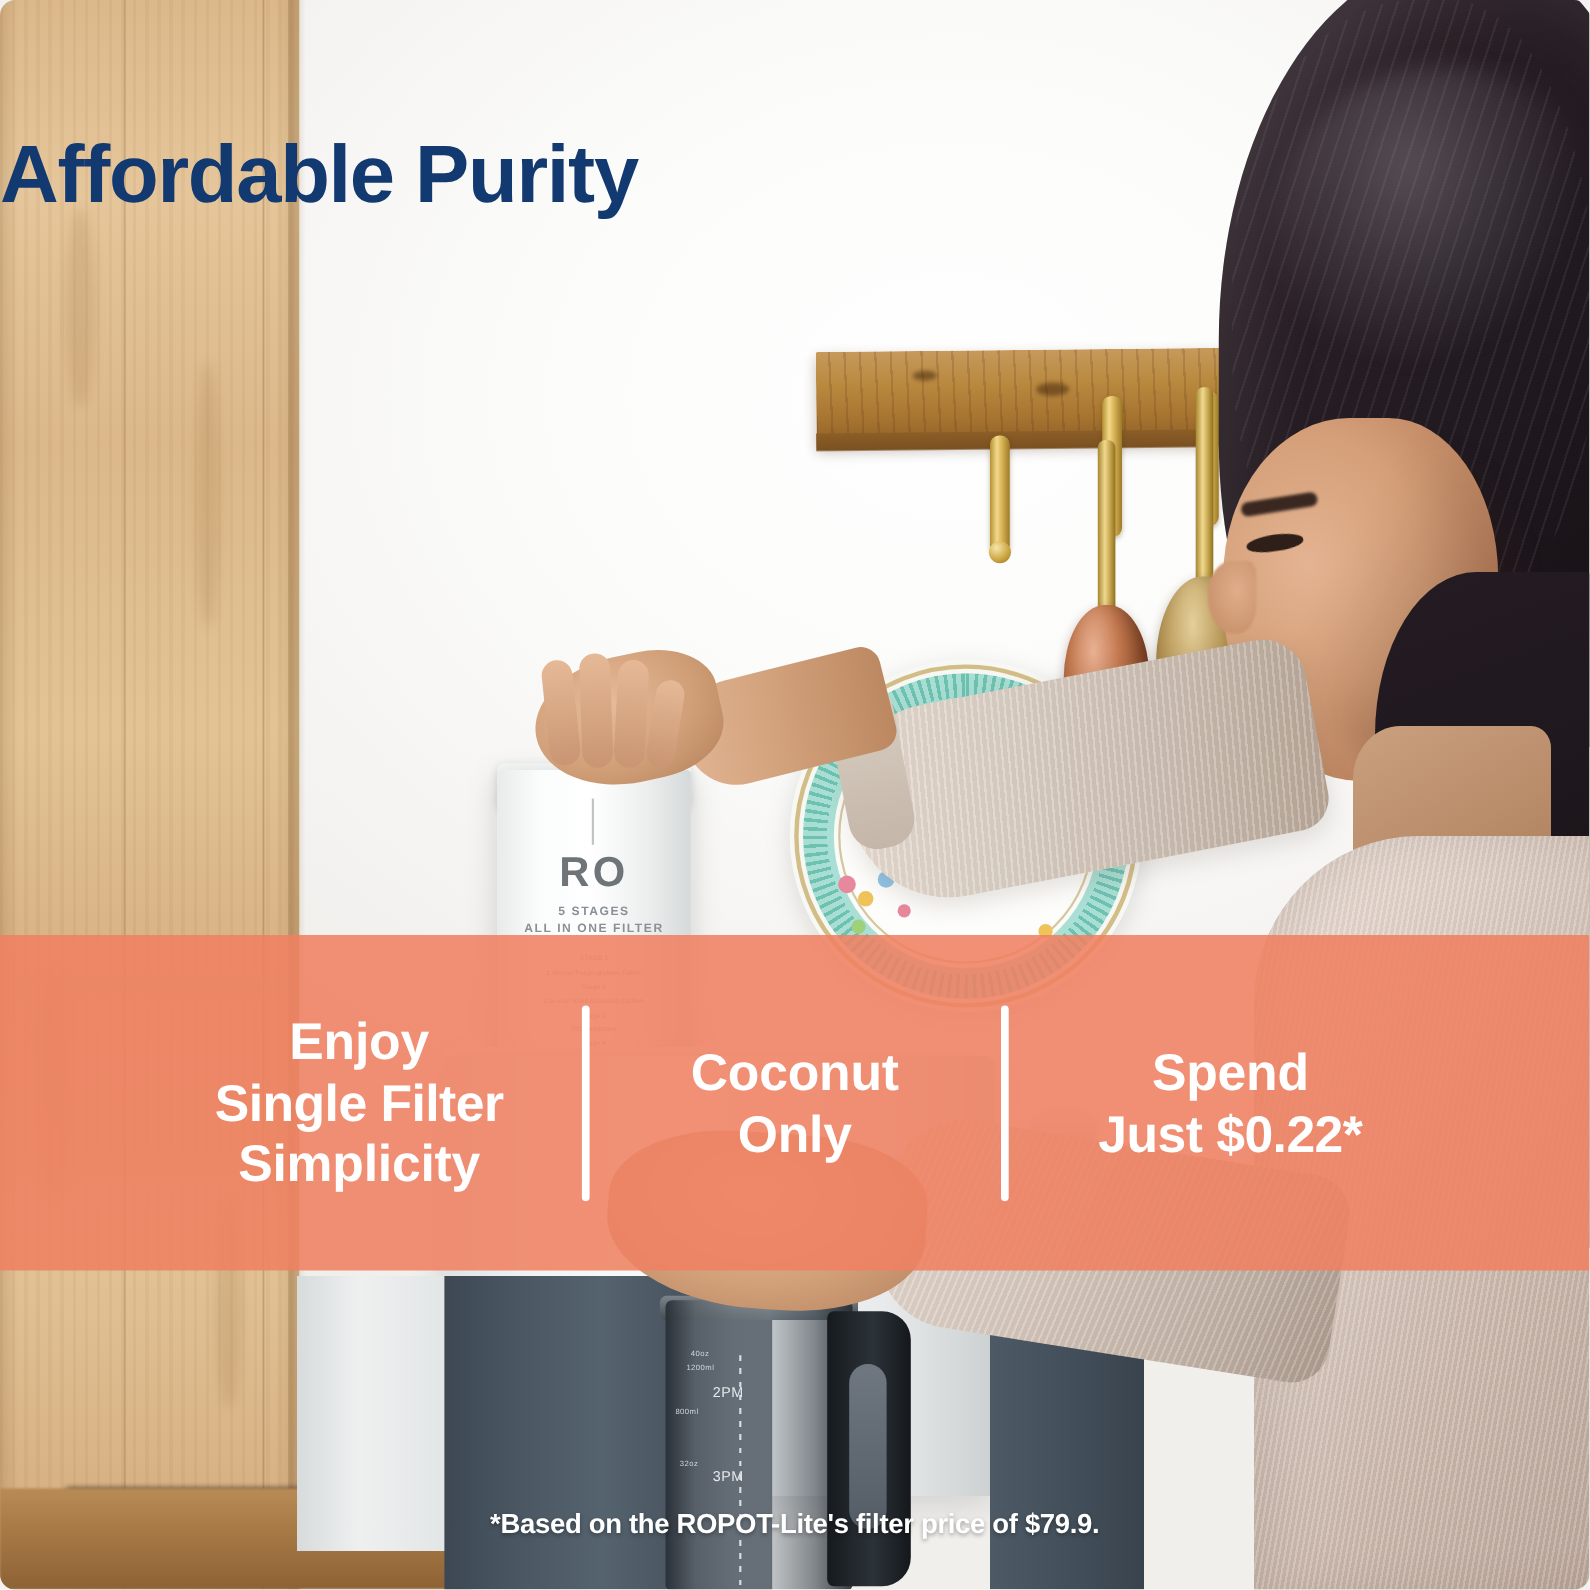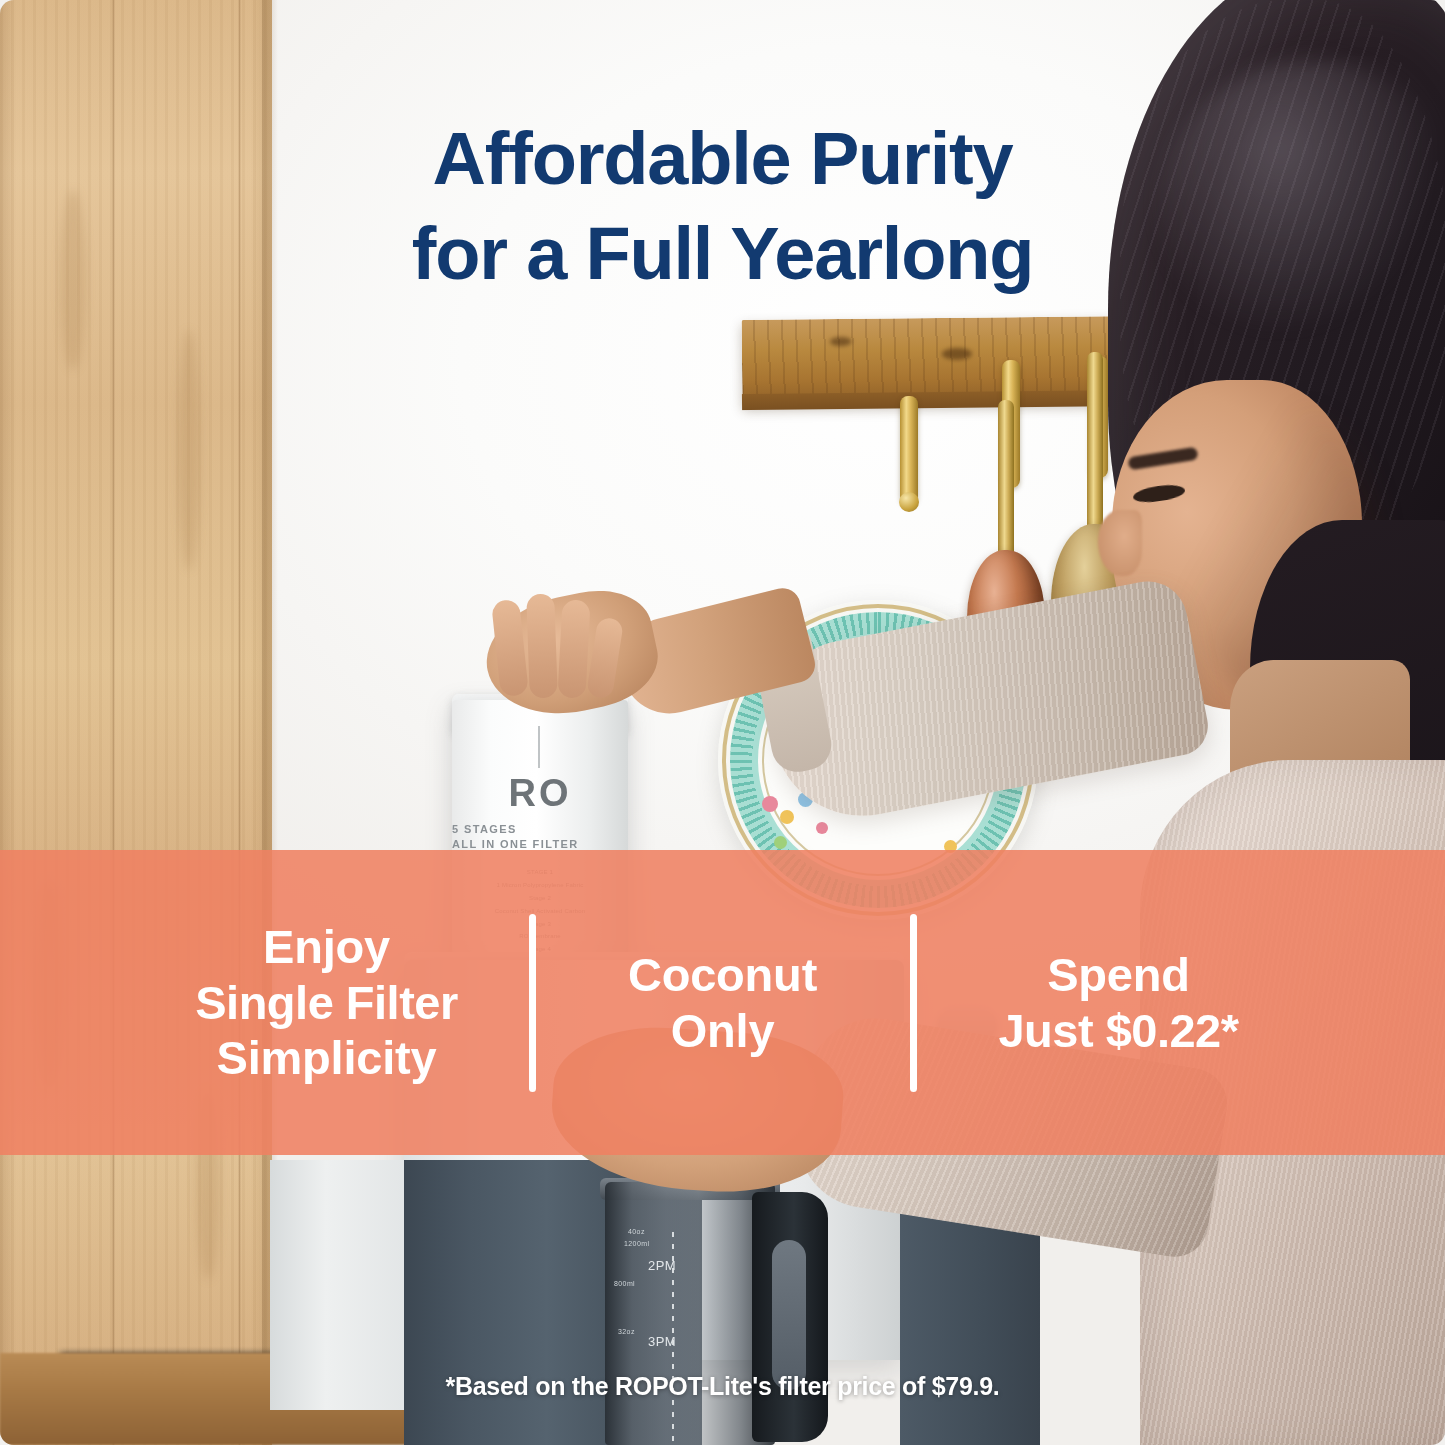--- a/index.html
+++ b/index.html
@@ -186,21 +186,21 @@
     position:absolute; left:538px; top:726px; width:2px; height:42px;
     background:rgba(140,148,152,.55);
   }
   .ro-text {
     position:absolute; left:452px; top:772px; width:176px;
     text-align:center; color:#6e7478;
     font-size:38px; font-weight:700; letter-spacing:3px;
   }
   .ro-sub {
     position:absolute; left:452px; top:822px; width:176px;
-    text-align:left; color:#8a9095;
+    text-align:center; color:#8a9095;
     font-size:11px; font-weight:700; letter-spacing:1.4px; line-height:1.35;
   }
   .ro-body {
     position:absolute; left:470px; top:866px; width:140px;
     text-align:center; color:#9aa0a4;
     font-size:6px; line-height:2.15; letter-spacing:.2px;
   }
 
   
   .appliance-white {
@@ -441,21 +441,21 @@
     flex:0 0 auto;
     width:7px; height:178px;
     background:#ffffff;
     border-radius:4px;
     margin:0 22px;
   }
 
   
   .headline {
     position:absolute; left:0; top:112px; width:1445px;
-    text-align:center;
+    text-align:left;
     color:#123a70;
     font-weight:700;
     font-size:74px;
     line-height:1.28;
     letter-spacing:-1.2px;
   }
   .headline span { display:block; }
 
   
   .footnote {
@@ -594,21 +594,20 @@
     <div class="finger" style="left:560px; top:600px; width:28px; height:98px; transform:rotate(3deg);"></div>
     <div class="finger" style="left:592px; top:618px; width:26px; height:80px; transform:rotate(9deg);"></div>
 
     <div class="arm-lower"></div>
     <div class="arm-lower-tex"></div>
     <div class="hand-lower"></div>
   </div>
 
   <div class="headline">
     <span>Affordable Purity</span>
-    <span>for a Full Yearlong</span>
   </div>
 
   <div class="banner"></div>
   <div class="banner-content">
 
     <div class="feature f1">
       <span class="f-line">Enjoy</span>
       <span class="f-line bold">Single Filter</span>
       <span class="f-line">Simplicity</span>
     </div>

